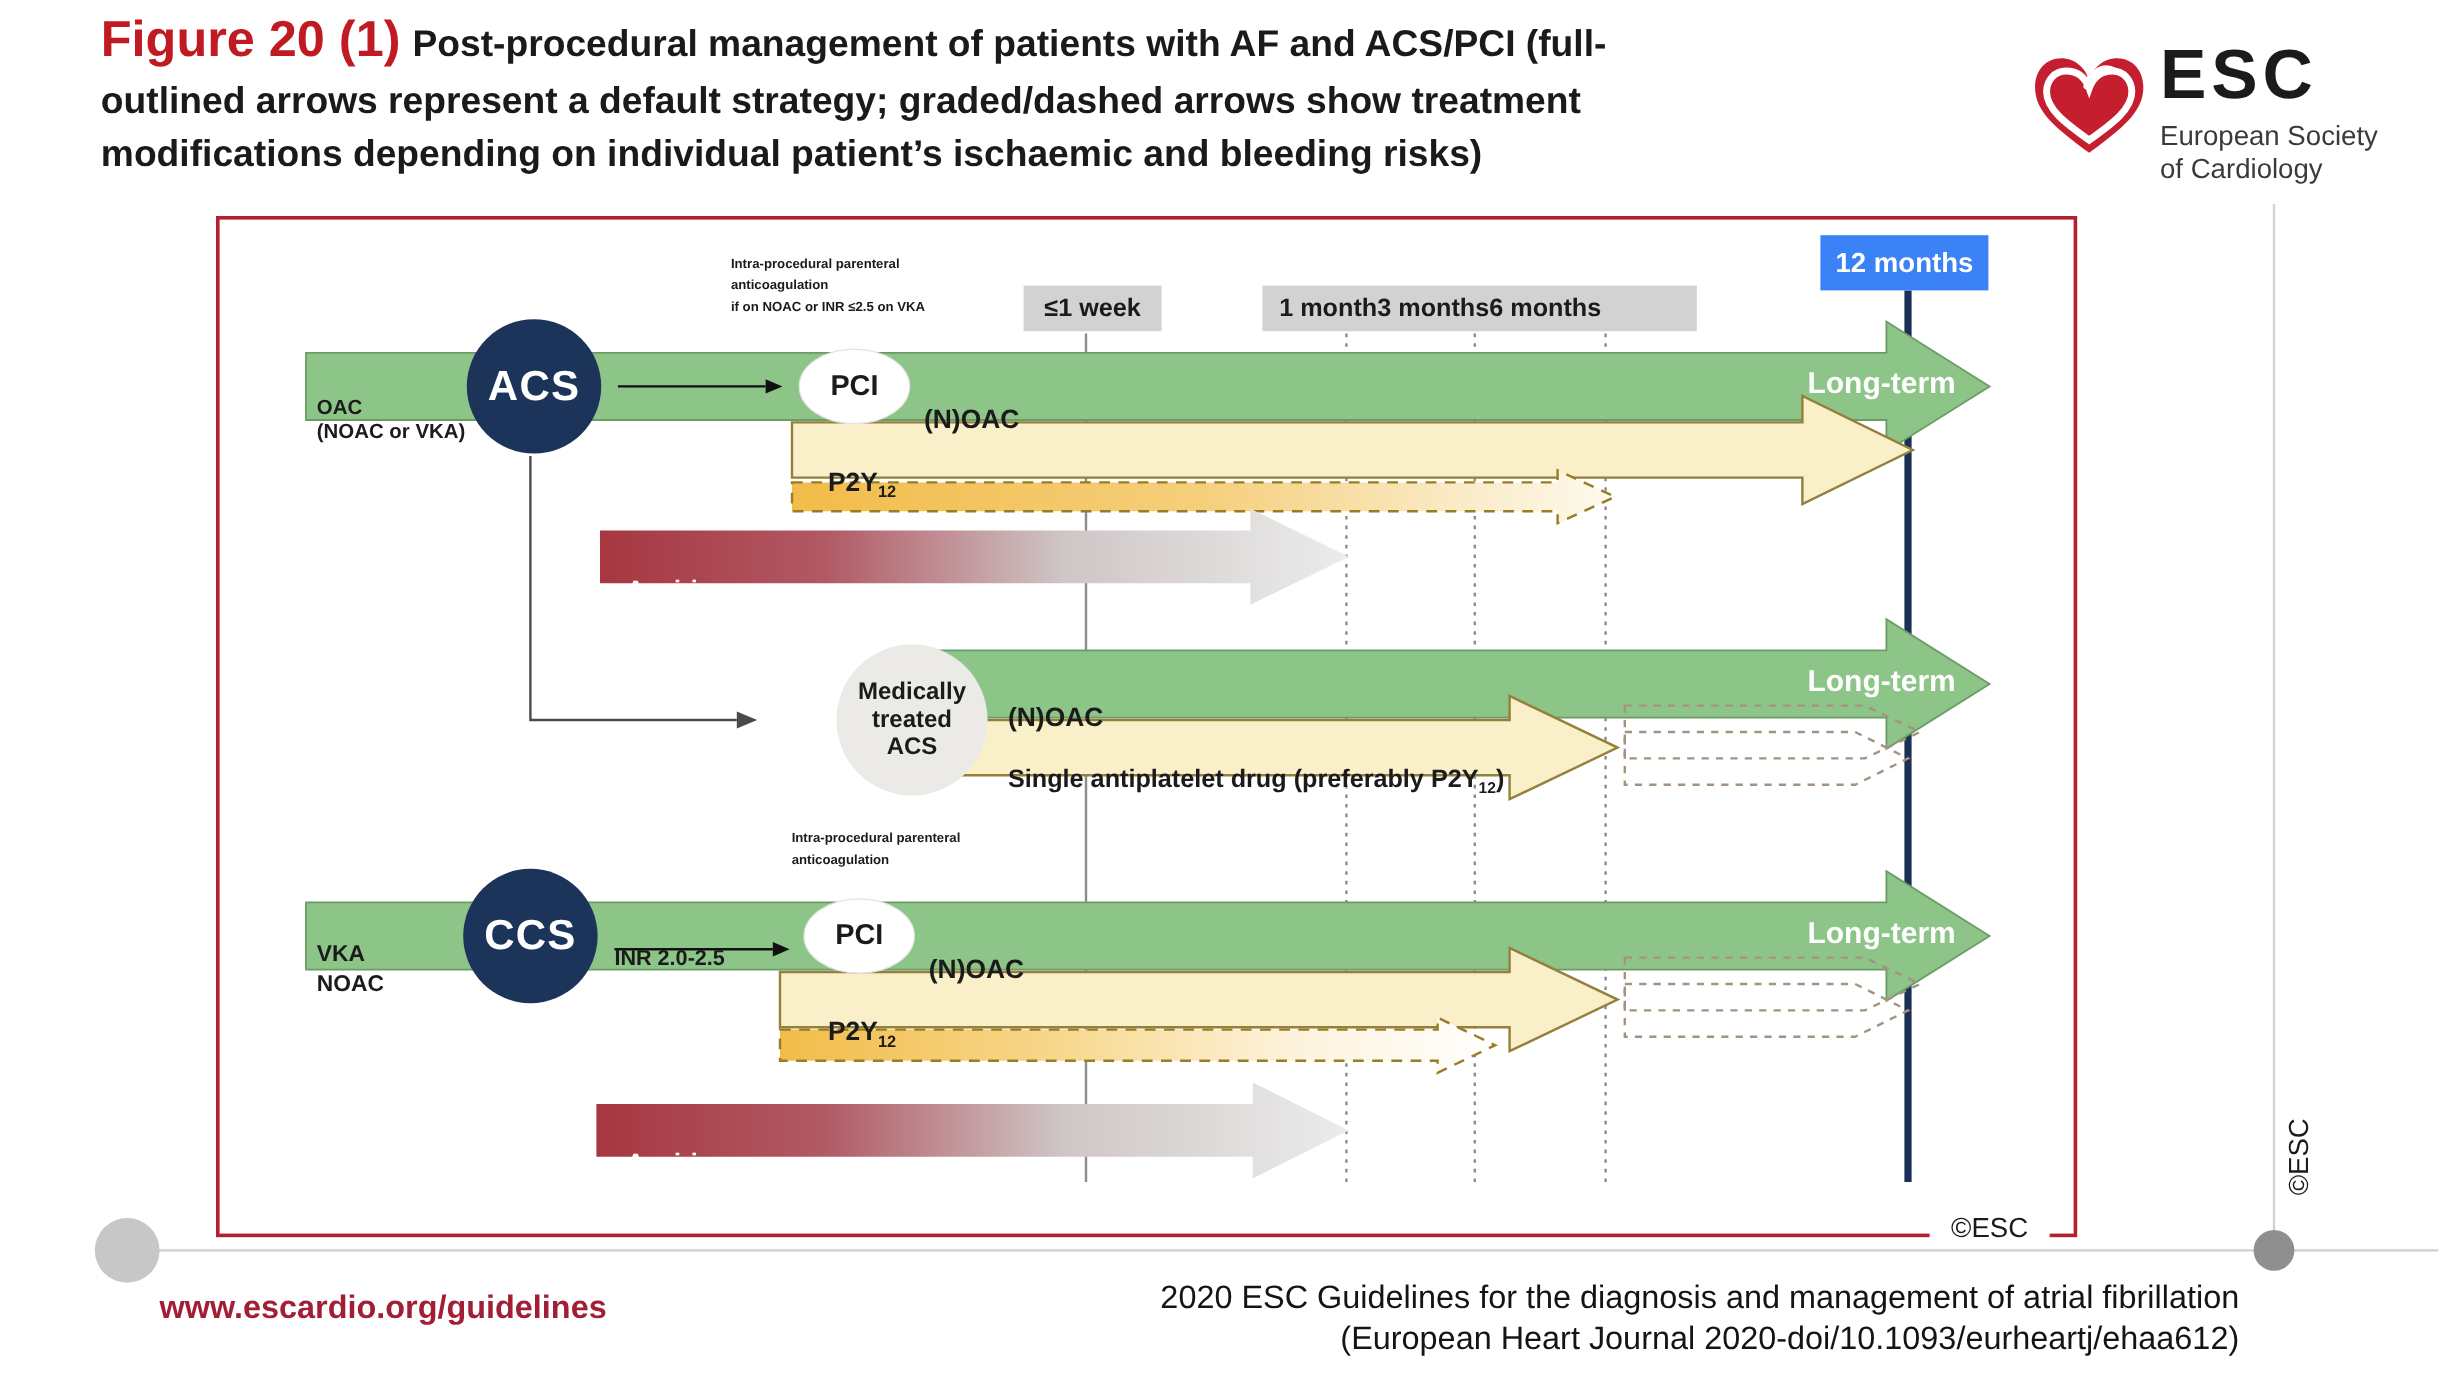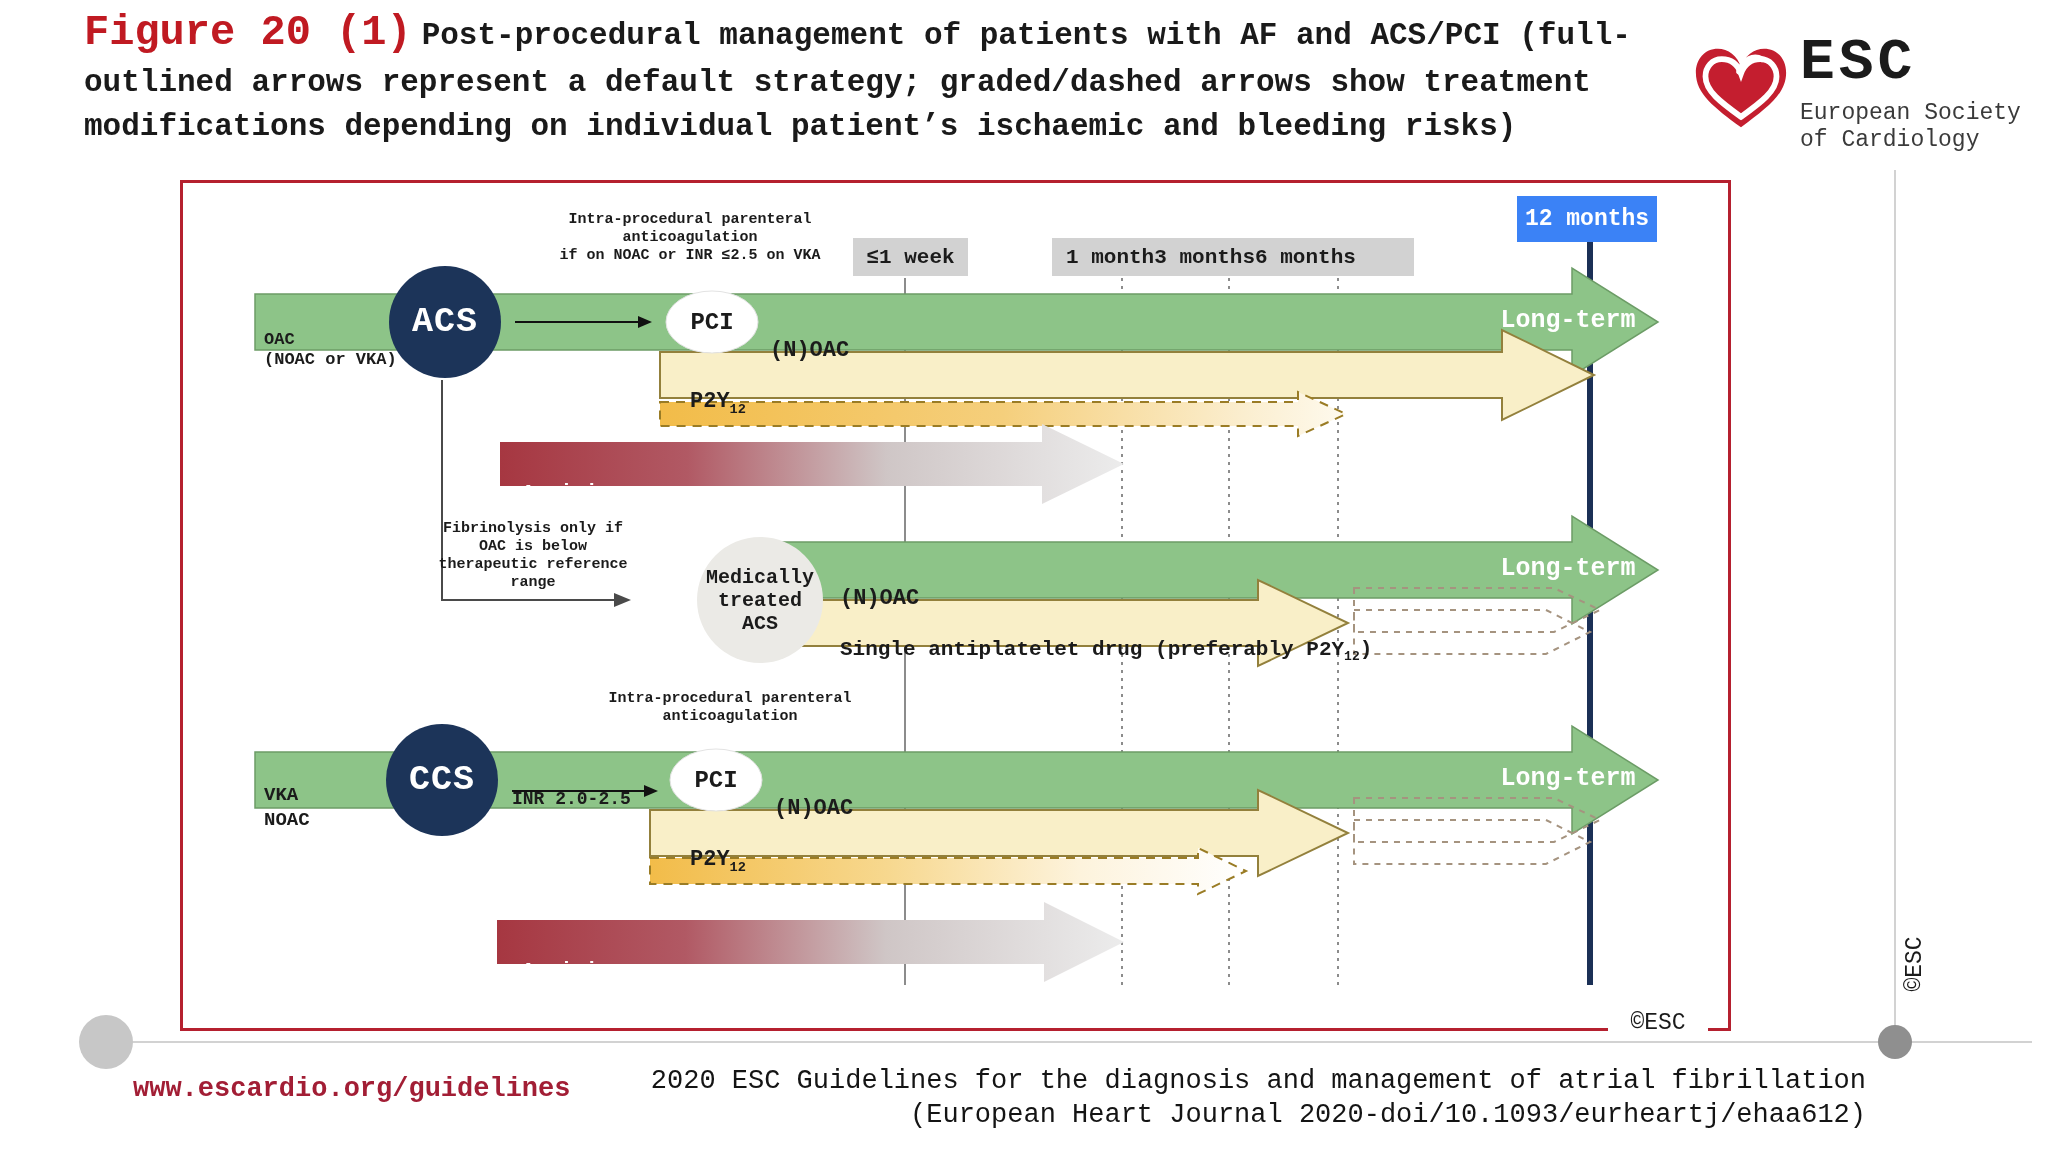--- a/index.html
+++ b/index.html
@@ -1,38 +1,38 @@
 <!DOCTYPE html>
 <html><head>
 <meta charset="utf-8">
 <style>
   html,body{margin:0;padding:0;background:#fff;}
   .slide{position:relative;width:2032px;height:1152px;background:#fff;overflow:hidden;
-         font-family:Liberation Mono, monospace;}
+         font-family:Liberation Sans, sans-serif;}
   
   .title-block{position:absolute;left:84px;top:8px;}
   .t-line{font-size:31px;font-weight:bold;color:#1a1a1a;line-height:44px;white-space:nowrap;}
   .t-line.first{line-height:50px;}
   .fig-red{font-size:42px;color:#c01a22;font-weight:bold;margin-right:10px;}
   
   .esc-logo{position:absolute;left:1693px;top:36px;}
   .esc-heart{position:absolute;left:0;top:6px;}
   .esc-abbr{position:absolute;left:107px;top:-4px;font-size:58px;font-weight:bold;
             letter-spacing:4px;color:#1b1b1b;line-height:62px;}
   .esc-name{position:absolute;left:107px;top:64px;font-size:23px;color:#3a3a3a;line-height:27px;white-space:nowrap;}
   
   .fig-box{position:absolute;left:180px;top:180px;width:1545px;height:845px;
            border:3px solid #b5202f;background:#fff;}
   .diagram{position:absolute;left:0;top:0;}
   
   .lbl{position:absolute;font-weight:bold;color:#1b1b1b;white-space:nowrap;}
   .c{transform:translate(-50%,-50%);text-align:center;}
   .l{transform:translateY(-50%);margin-top:28px;}
   .white{color:#fff;}
-  .small-note{font-size:15px;line-height:18px;text-align:center;}
+  .small-note{font-size:11px;line-height:18px;text-align:left;}
   sub{font-size:0.62em;}
   .timebox{position:absolute;background:#d2d2d2;display:flex;align-items:center;
            justify-content:center;font-weight:bold;color:#1b1b1b;font-size:21px;}
   .monthsbox{justify-content:flex-start;padding:0 14px;box-sizing:border-box;}
   .navybox{background:#3b82f6;color:#fff;}
   
   .copy-gap{position:absolute;left:1608px;top:1004px;width:100px;height:38px;background:#fff;
             display:flex;align-items:center;justify-content:center;font-size:23px;color:#1b1b1b;}
   .copy-side{position:absolute;left:1856px;top:950px;width:120px;height:28px;
              transform:rotate(-90deg);font-size:23px;color:#1b1b1b;text-align:center;}
@@ -149,26 +149,20 @@
     <div>OAC</div>
     <div>(NOAC or VKA)</div>
   </div>
   <div class="lbl c white" style="left:445px;top:322px;font-size:35px;letter-spacing:1px;">ACS</div>
   <div class="lbl c" style="left:712px;top:322px;font-size:24px;">PCI</div>
   <div class="lbl l" style="left:770px;top:322px;font-size:22px;">(N)OAC</div>
   <div class="lbl c white" style="left:1568px;top:320px;font-size:25px;">Long-term</div>
   <div class="lbl l" style="left:690px;top:375px;font-size:22px;"><span>P2Y</span><sub>12</sub></div>
   <div class="lbl l white" style="left:522px;top:464px;font-size:21px;">Aspirin</div>
 
-  <div class="lbl small-note c" style="left:533px;top:556px;">
-    <div>Fibrinolysis only if</div>
-    <div>OAC is below</div>
-    <div>therapeutic reference</div>
-    <div>range</div>
-  </div>
   <div class="lbl c" style="left:760px;top:600px;font-size:20px;line-height:23px;">
     <div>Medically</div>
     <div>treated</div>
     <div>ACS</div>
   </div>
   <div class="lbl l" style="left:840px;top:570px;font-size:22px;">(N)OAC</div>
   <div class="lbl l" style="left:840px;top:623px;font-size:21px;"><span>Single antiplatelet drug (preferably P2Y</span><sub>12</sub><span>)</span></div>
   <div class="lbl c white" style="left:1568px;top:568px;font-size:25px;">Long-term</div>
 
   <div class="lbl small-note c" style="left:730px;top:708px;">

